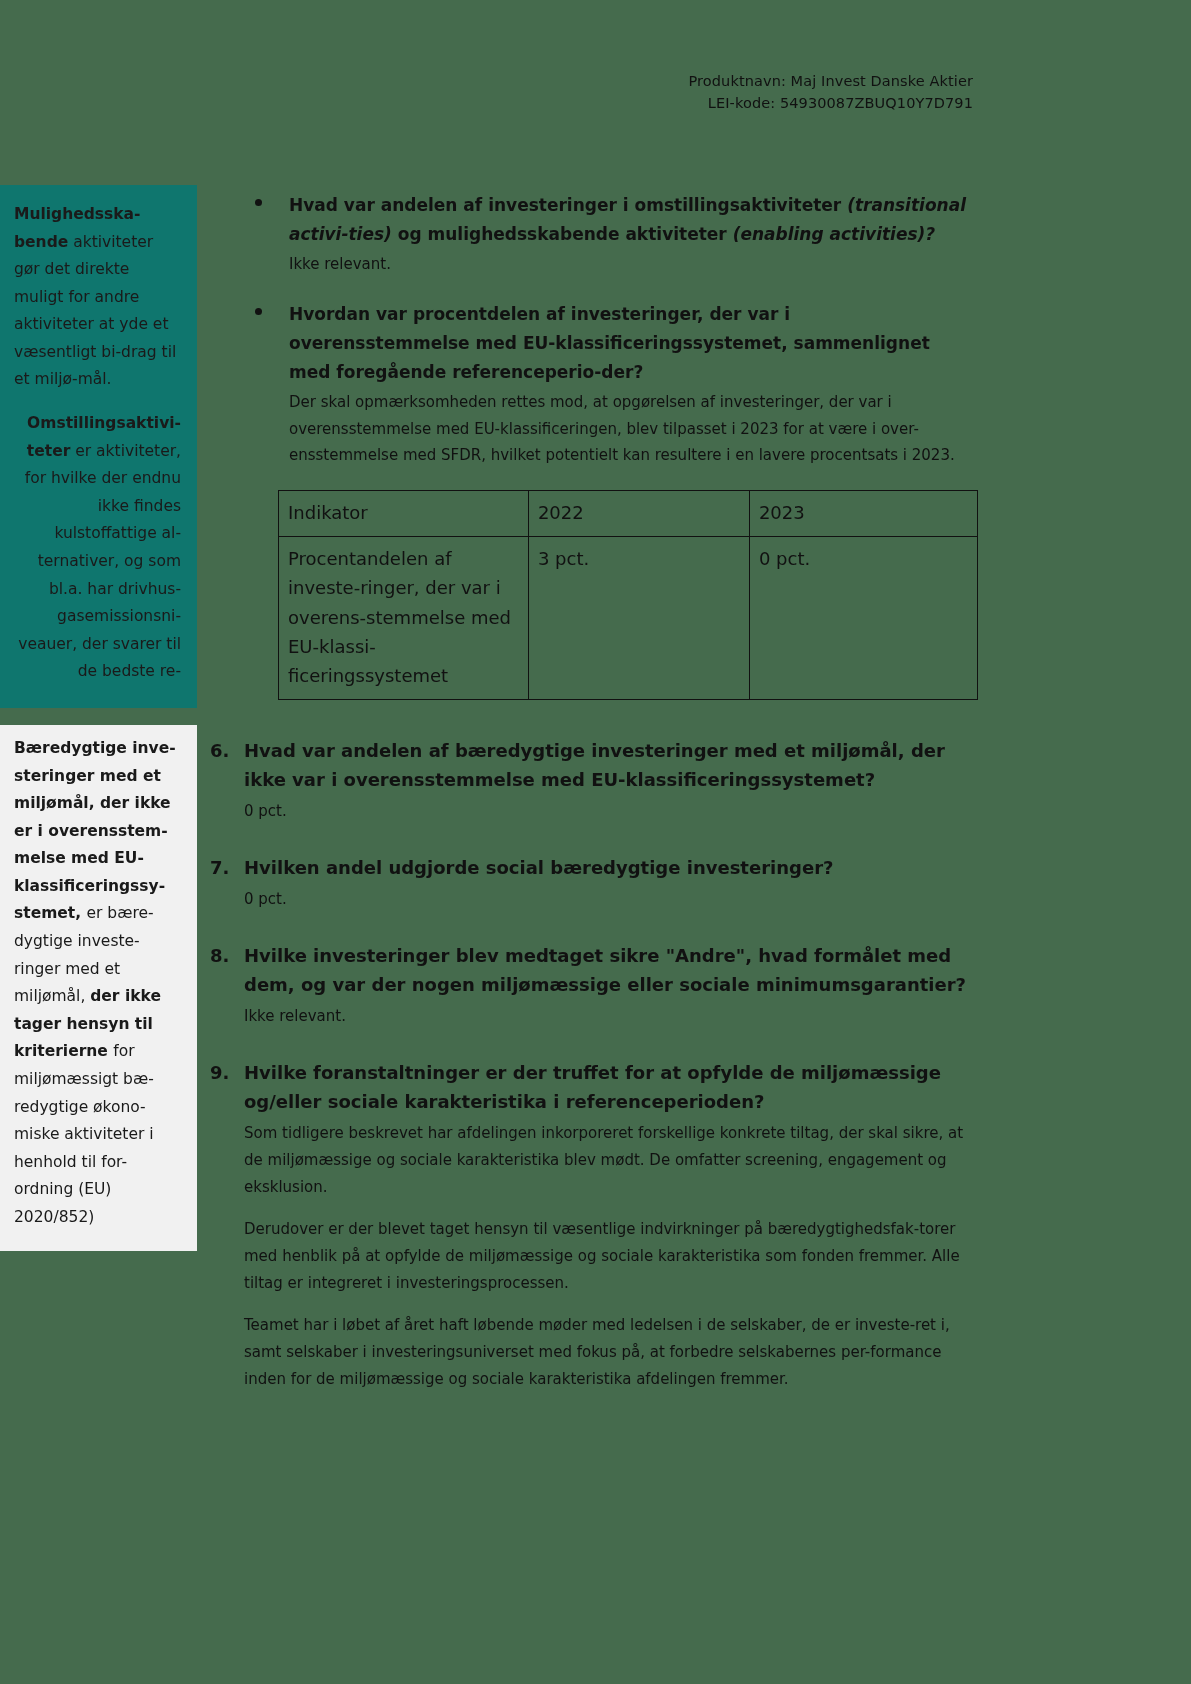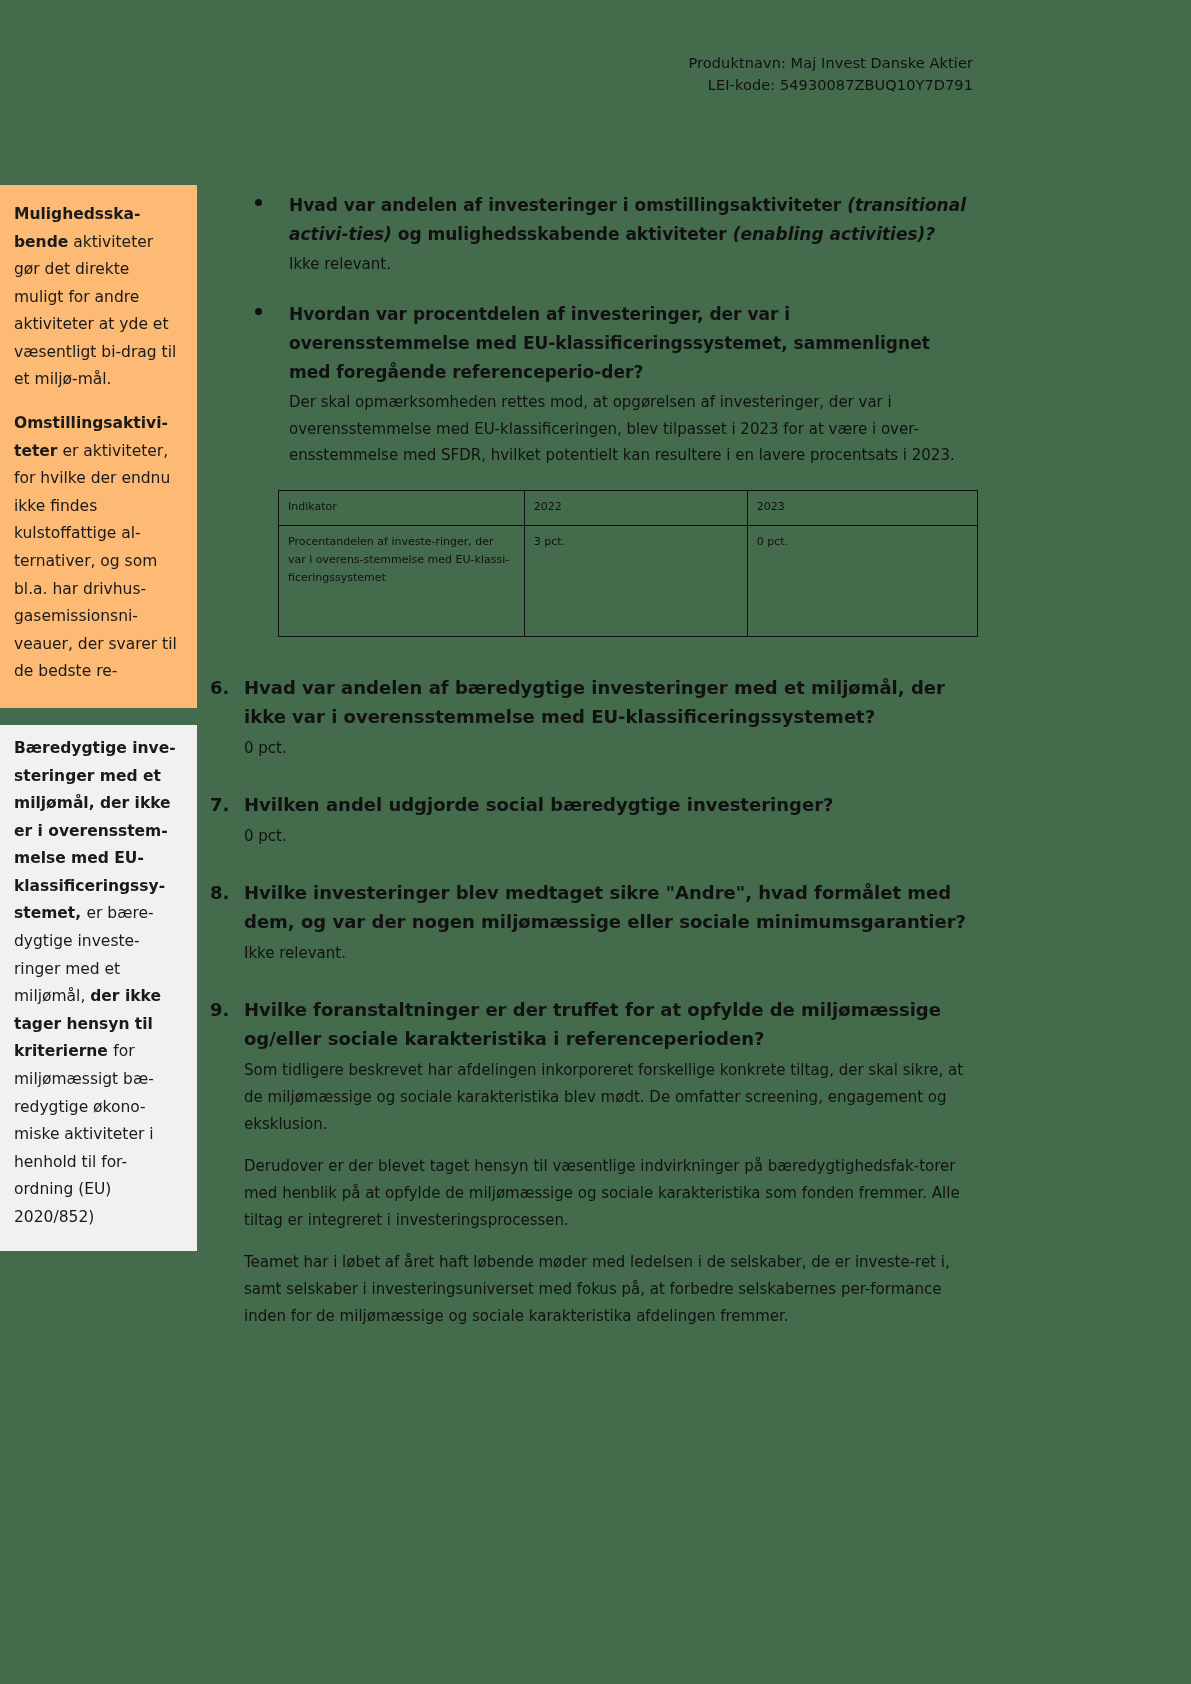--- a/index.html
+++ b/index.html
@@ -12,46 +12,46 @@
     background: #456b4d;
     font-family: "DejaVu Sans", sans-serif;
     color: #000;
     position: relative;
     overflow: hidden;
   }
 
   
   .doc-header {
     position: absolute;
-    top: 52px;
+    top: 70px;
     right: 218px;
     text-align: right;
     font-size: 14.5px;
     line-height: 1.55;
     color: #111;
     letter-spacing: 0.1px;
   }
 
   
   .sidebar {
     position: absolute;
     left: 0;
     top: 185px;
     width: 197px;
-    background: #fdba74;
+    background: #0f766e;
     padding: 16px 16px 18px 14px;
     box-sizing: border-box;
     font-size: 15.5px;
     line-height: 1.78;
     color: #1a1a1a;
   }
   .sidebar p {
     margin: 0 0 16px 0;
   }
-  .sidebar p:last-child { margin-bottom: 4px; }
+  .sidebar p:last-child { margin-bottom: 4px; text-align: right; }
   .sidebar b { font-weight: bold; }
 
   
   .sidebar-2 {
     position: absolute;
     left: 0;
     top: 725px;
     width: 197px;
     background: #f1f1f1;
     padding: 10px 16px 20px 14px;
@@ -101,21 +101,21 @@
     color: #111;
     margin: 2px 0 0 0;
     font-weight: normal;
   }
 
   
   table.ind-table {
     border-collapse: collapse;
     margin: 22px 0 0 46px;
     width: 700px;
-    font-size: 11px;
+    font-size: 18px;
     color: #111;
   }
   table.ind-table th,
   table.ind-table td {
     border: 1px solid #111;
     padding: 7px 9px 9px 9px;
     text-align: left;
     vertical-align: top;
     font-weight: normal;
     line-height: 1.62;

